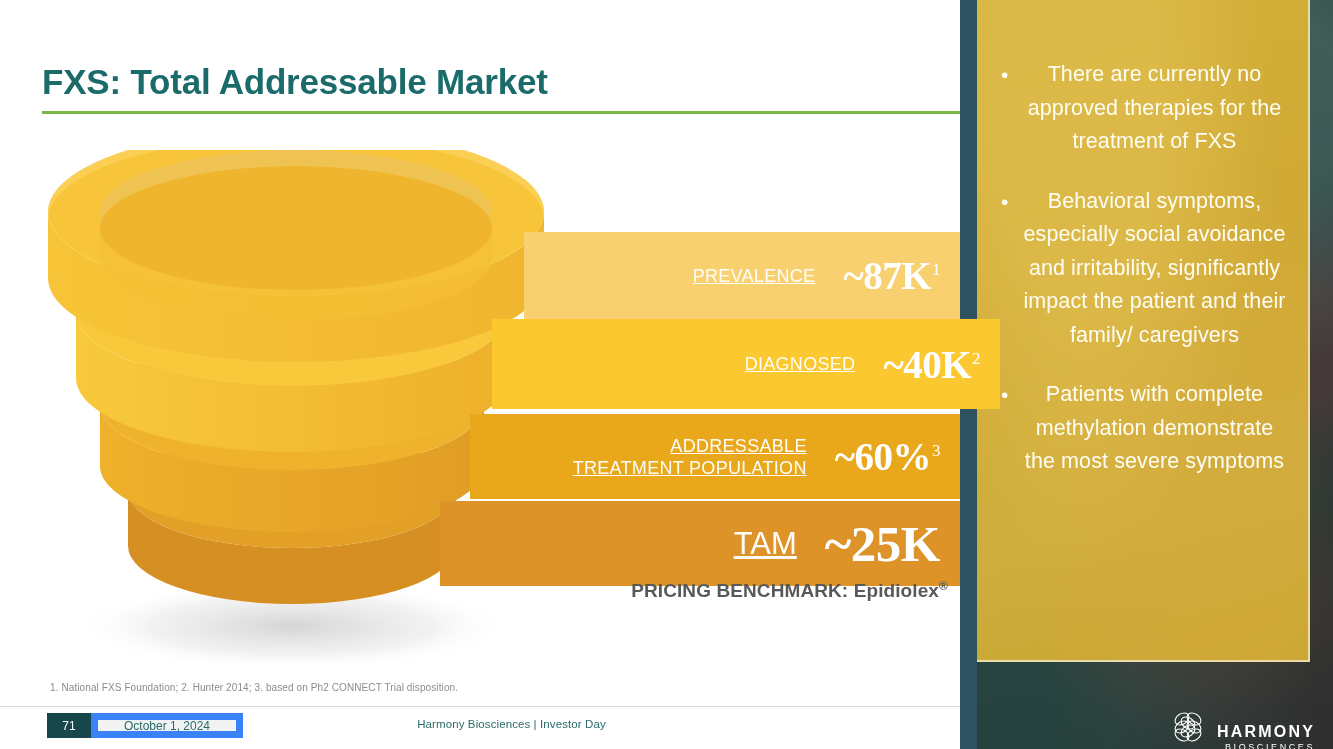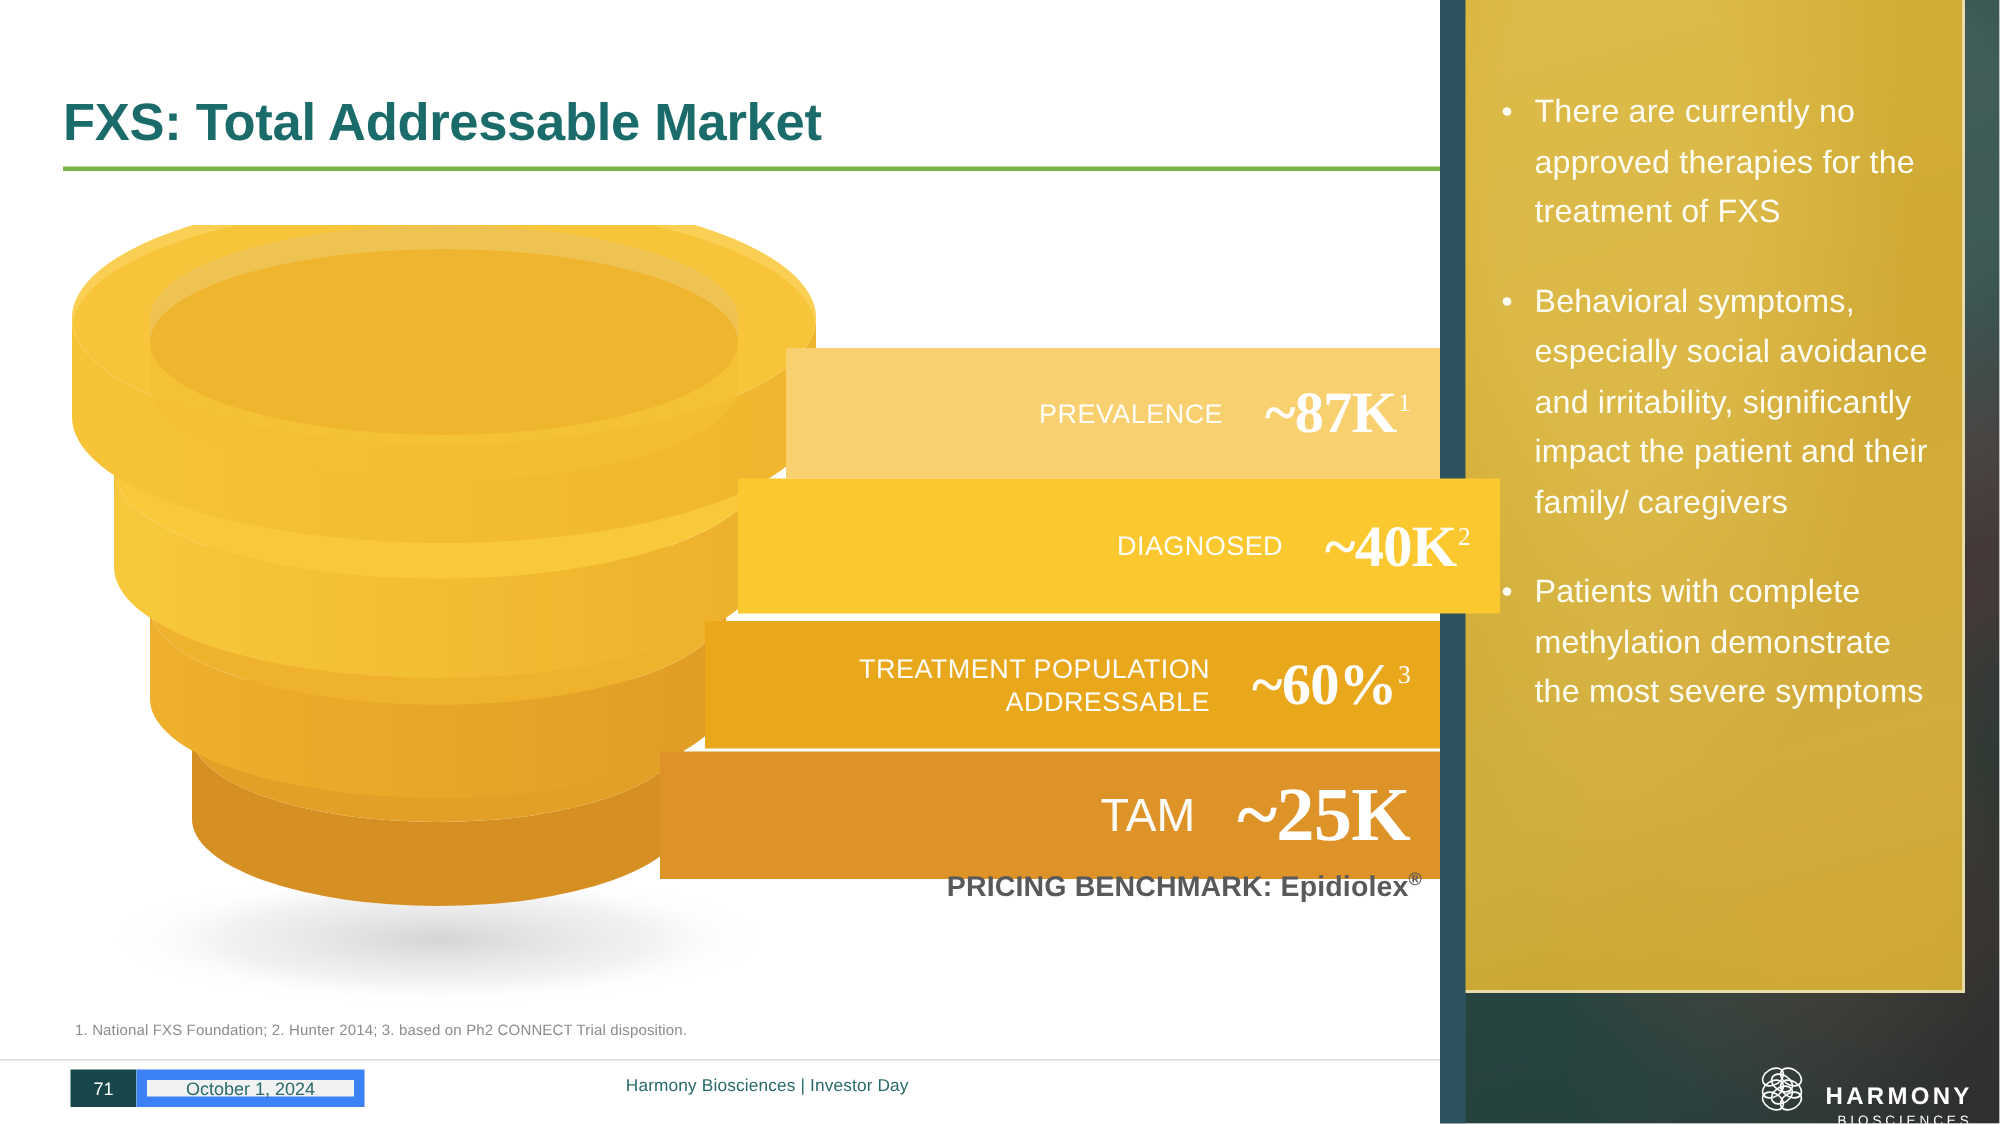--- a/index.html
+++ b/index.html
@@ -40,42 +40,42 @@
     border-right:2px solid #e8dca8;
     border-bottom:2px solid #e8dca8;
     box-sizing:border-box;
     padding:58px 22px 0 24px;
   }
   .bullet{
     display:flex;color:#fdfdf3;font-size:21.5px;line-height:33.5px;
     margin-bottom:26px;letter-spacing:.1px;
   }
   .bullet .dot{width:22px;flex:0 0 22px;font-size:21px;line-height:33.5px;}
-  .bullet .btxt{flex:1;}
+  .bullet .btxt{flex:1;text-align:center;}
   
   .title{
     position:absolute;left:42px;top:62px;
     font-size:35px;font-weight:bold;color:#1c6b6b;letter-spacing:-.2px;
   }
   .title-rule{
     position:absolute;left:42px;top:111px;width:918px;height:3px;
     background:#7ab648;
   }
   
   .funnel{position:absolute;left:40px;top:150px;width:540px;height:520px;}
   .funnel svg{display:block;}
   
   .bars{position:absolute;left:0;top:0;width:960px;height:749px;}
   .bar{
     position:absolute;display:flex;align-items:center;justify-content:flex-end;
     box-sizing:border-box;color:#ffffff;padding-right:20px;
   }
   .bar .lbl{
     font-size:18px;line-height:22px;text-align:right;letter-spacing:.3px;
-    font-weight:normal;opacity:.97;
+    font-weight:normal;opacity:.97;text-decoration:underline;
   }
   .bar .val{
     font-size:39px;font-weight:bold;margin-left:28px;white-space:nowrap;
     letter-spacing:-.5px;
     font-family:Liberation Serif, serif;
   }
   .bar .val sup{font-size:17px;font-weight:normal;vertical-align:super;margin-left:1px;}
   .bar1{left:524px;top:232px;width:436px;height:87px;background:#f9d070;}
   .bar2{left:492px;top:319px;width:508px;height:90px;background:#fbc82f;}
   .bar3{left:470px;top:414px;width:490px;height:85px;background:#e9a81c;}
@@ -207,22 +207,22 @@
 
   <div class="bar bar2">
     <div class="lbl">DIAGNOSED</div>
     <div class="val">
       <span>~40K</span><sup>2</sup>
     </div>
   </div>
 
   <div class="bar bar3">
     <div class="lbl">
+      <div>ADDRESSABLE</div>
       <div>TREATMENT POPULATION</div>
-      <div>ADDRESSABLE</div>
     </div>
     <div class="val">
       <span>~60%</span><sup>3</sup>
     </div>
   </div>
 
   <div class="bar bar4">
     <div class="lbl">TAM</div>
     <div class="val">
       <span>~25K</span>

